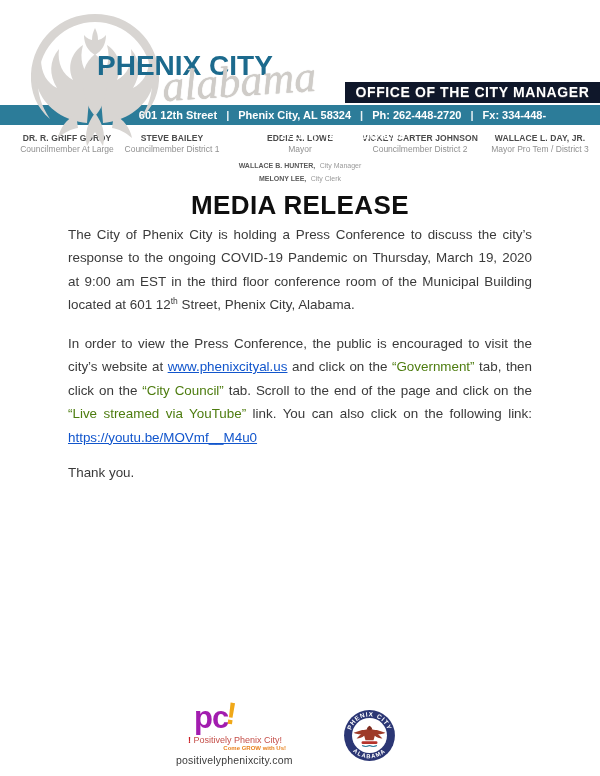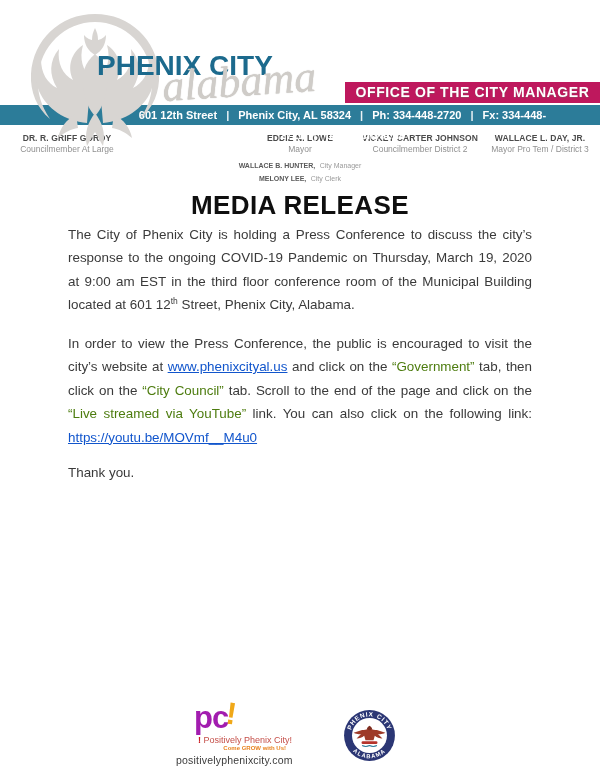--- a/index.html
+++ b/index.html
@@ -16,21 +16,21 @@
     font-size:28px; font-weight:bold; color:#1c6a8d; letter-spacing:0px;
   }
   .brand-script {
     position:absolute; left:162px; top:56px; z-index:6;
     font-family:"Liberation Serif", serif; font-style:italic;
     font-size:44px; color:#cfccc8; transform:rotate(-4deg);
     text-shadow:0 0 1px #bdbab6;
   }
   .office-banner {
     position:absolute; left:345px; top:82px; width:255px; height:21px; z-index:2;
-    background:#be185d; color:#ffffff; font-weight:bold; font-size:14px;
+    background:#0f172a; color:#ffffff; font-weight:bold; font-size:14px;
     line-height:21px; text-align:center; letter-spacing:0.6px;
     text-shadow:0 1px 0 rgba(110,105,100,0.45);
   }
   .contact-bar {
     position:absolute; left:0; top:105px; width:600px; height:20px; z-index:1;
     background:#2c7c99; color:#ffffff; font-weight:bold; font-size:11px;
     line-height:20px; text-align:center; padding-left:85px;
   }
   .contact-bar .sep { margin:0 9px; opacity:0.9; }
   
@@ -60,21 +60,21 @@
   .p2 { top:332px; }
   .closing { position:absolute; left:68px; top:465px; font-size:13.4px; color:#3a3a3a; }
   sup.ord { font-size:8.5px; vertical-align:baseline; position:relative; top:-5px; }
   .lnk { color:#1155cc; text-decoration:underline; cursor:pointer; }
   .red { color:#4d7c0f; }
   
   .pc-logo { position:absolute; left:176px; top:700px; width:116px; }
   .pc-mark { position:relative; height:34px; padding-left:18px; }
   .pc-pc  { font-size:31px; font-weight:bold; color:#a21caf; font-family:"Liberation Sans", sans-serif; letter-spacing:-1px; }
   .pc-bang{ font-size:31px; font-weight:bold; color:#f0a818; position:relative; left:-2px; top:-4px; display:inline-block; transform:rotate(8deg); }
-  .pc-line1 { font-size:9px; color:#c5504a; margin-top:1px; padding-left:12px; white-space:nowrap;text-align:right; }
+  .pc-line1 { font-size:9px; color:#c5504a; margin-top:1px; padding-left:12px; white-space:nowrap; }
   .pc-line1 .lead { color:#cb2026; font-weight:bold; }
   .pc-line2 { font-size:6px; color:#e8821e; font-weight:bold; text-align:right; padding-right:6px; margin-top:0px; }
   .pc-domain { font-size:10.5px; font-weight:normal; color:#3b3b3b; letter-spacing:0.2px; margin-top:3px; white-space:nowrap; }
   .seal { position:absolute; left:343px; top:709px; }
 </style>
 </head>
 <body>
 
 <div class="page">
 
@@ -93,27 +93,31 @@
       </g>
     </svg>
   </div>
 
   <div class="brand-title">PHENIX CITY</div>
   <div class="brand-script">alabama</div>
 
   <div class="office-banner">OFFICE OF THE CITY MANAGER</div>
 
   <div class="contact-bar">
-    <span>601 12th Street</span><span class="sep">|</span><span>Phenix City, AL 58324</span><span class="sep">|</span><span>Ph: 334-448-2720</span><span class="sep">|</span><span>Fx: 334-448-2721</span><span class="sep">|</span><span>phenixcityal.us</span>
+    <span>601 12th Street</span><span class="sep">|</span><span>Phenix City, AL 58324</span><span class="sep">|</span><span>Ph: 262-448-2720</span><span class="sep">|</span><span>Fx: 334-448-2721</span><span class="sep">|</span><span>phenixcityal.us</span>
   </div>
 
   <div class="officials">
     <div class="col c1">
       <div class="nm">DR. R. GRIFF GORDY</div>
       <div class="tl">Councilmember At Large</div>
+    </div>
+    <div class="col c2">
+      <div class="nm">STEVE BAILEY</div>
+      <div class="tl">Councilmember District 1</div>
     </div>
     <div class="col c3">
       <div class="nm">EDDIE N. LOWE</div>
       <div class="tl">Mayor</div>
       <div class="extra">
         <div class="row">
           <span class="xnm">WALLACE B. HUNTER,</span>
           <span class="xtl">City Manager</span>
         </div>
         <div class="row">

